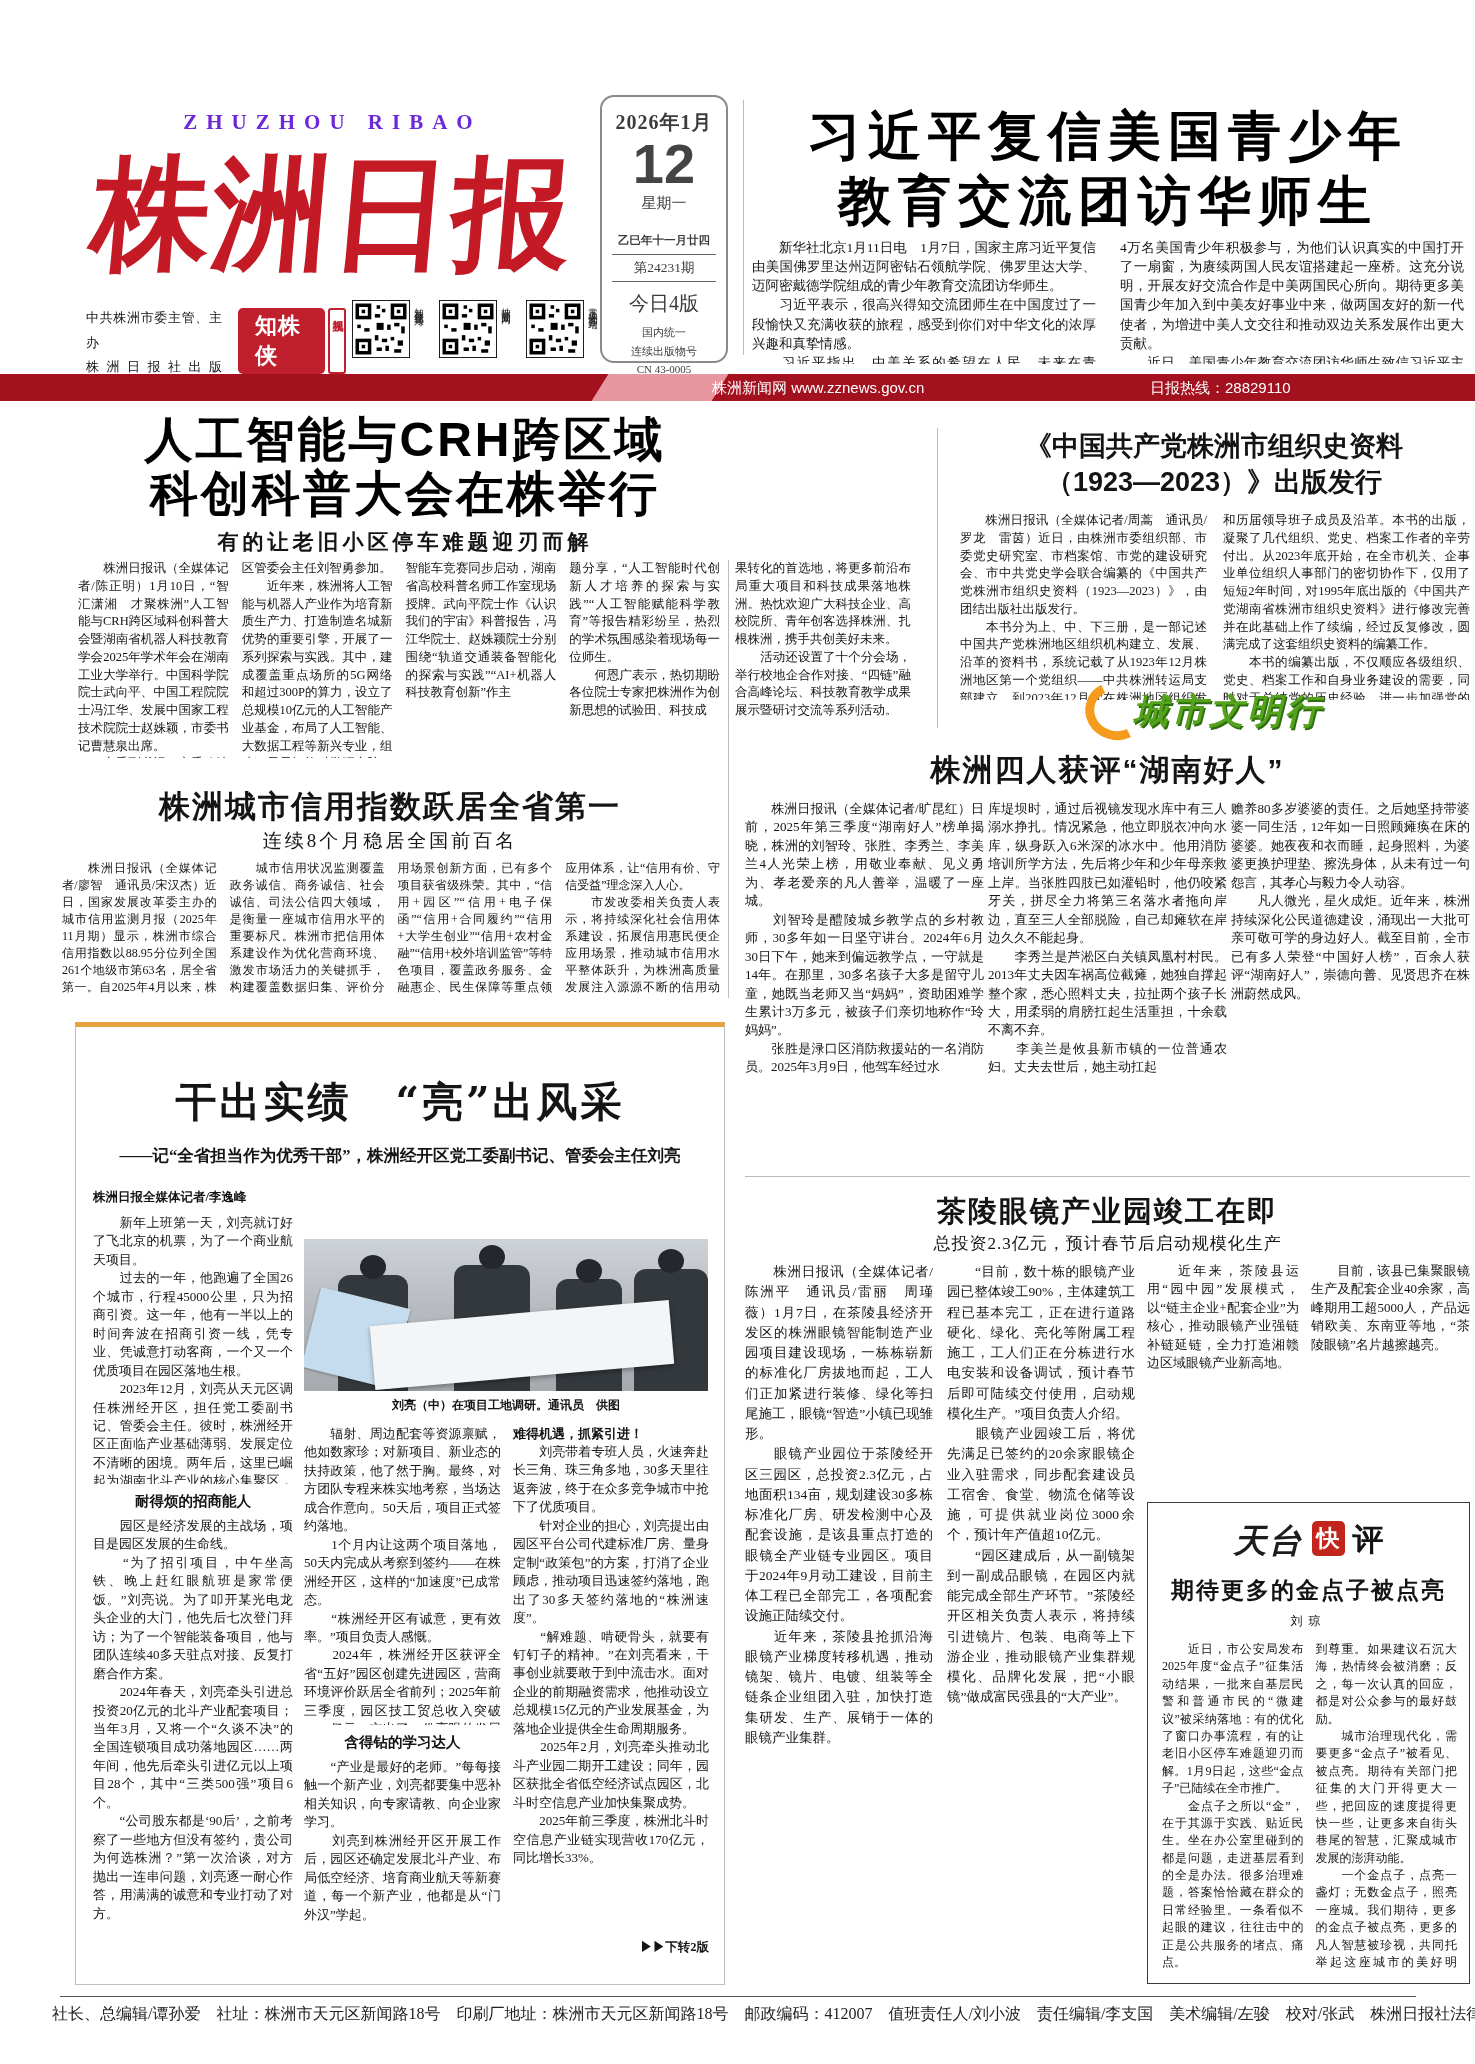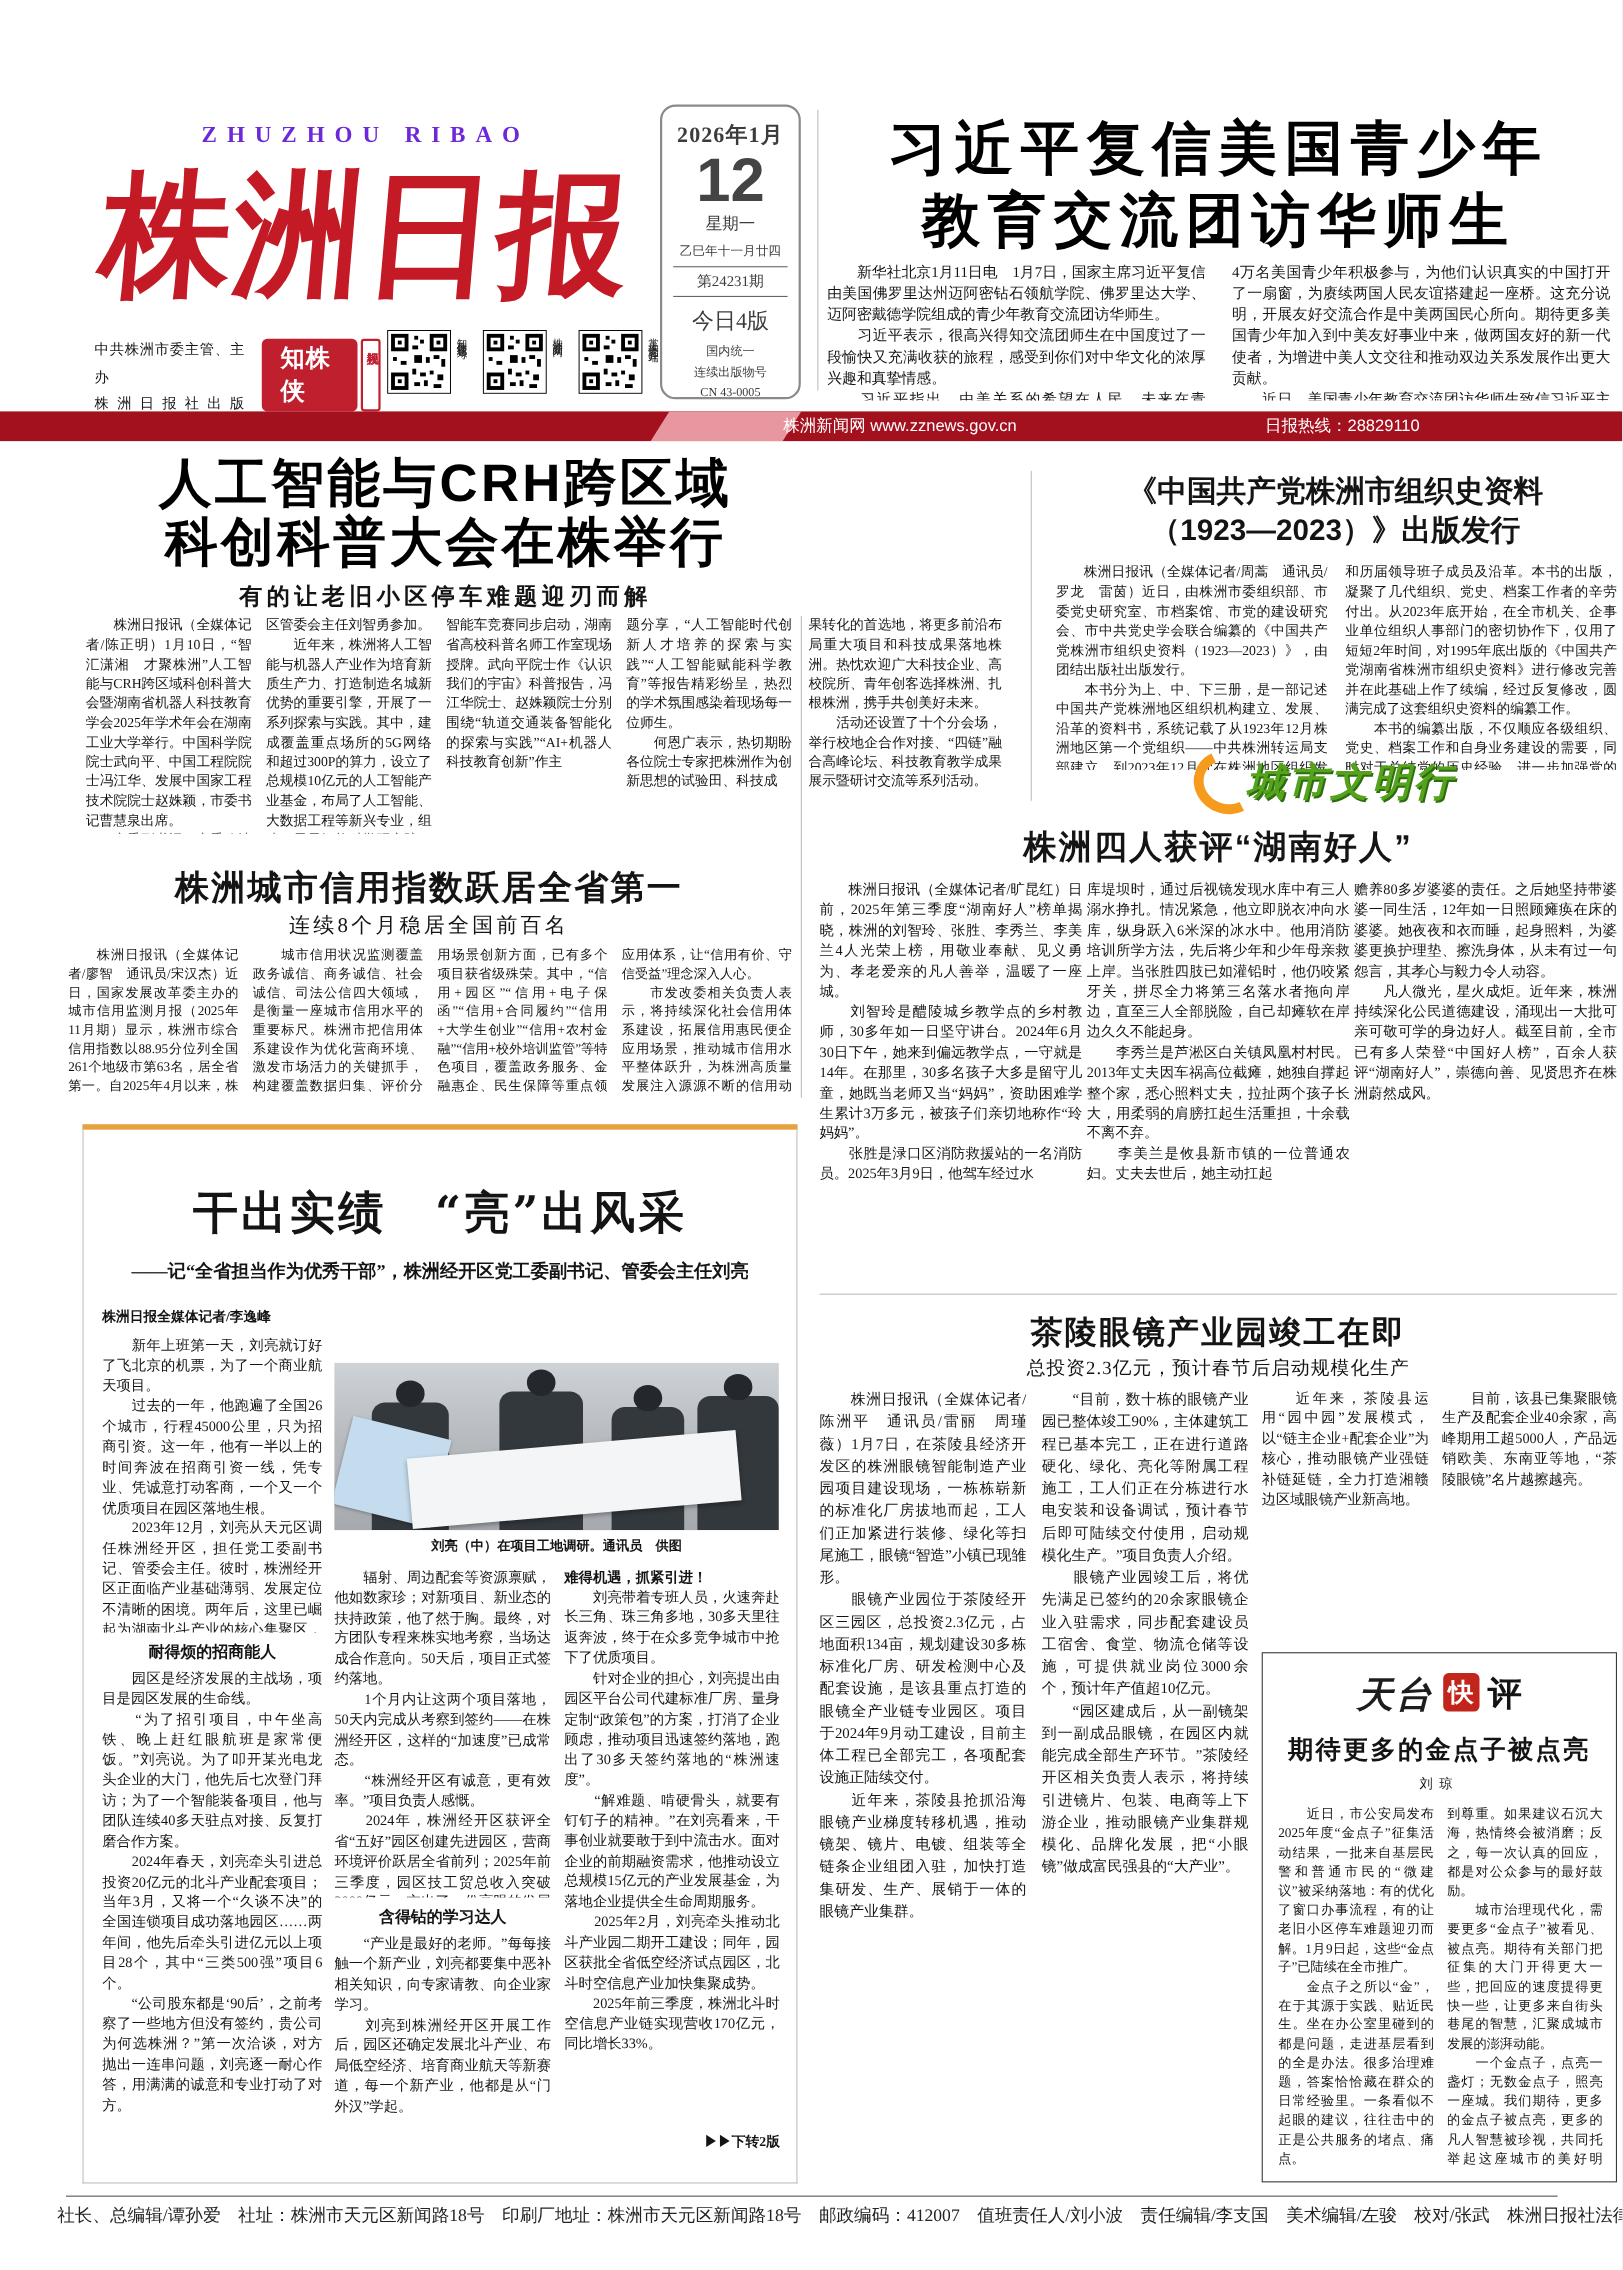--- a/index.html
+++ b/index.html
@@ -30,21 +30,21 @@
   .qr-item{display:flex;align-items:flex-start;}
   .qr-box{width:58px;height:58px;}
   .qr-label{writing-mode:vertical-rl;font-size:9.5px;letter-spacing:2px;margin-left:2px;color:#222;}
 
   
   .datebox{top:95px;left:600px;width:128px;height:268px;border:2px solid #8a8a8a;border-radius:14px;
            text-align:center;color:#3c3c3c;padding-top:12px;box-sizing:border-box;}
   .db-month{font-size:20px;letter-spacing:1px;font-weight:bold;}
   .db-day{font-size:56px;font-weight:bold;line-height:1.0;font-family:"Liberation Sans",sans-serif;color:#444;}
   .db-week{font-size:15px;margin-top:2px;}
-  .db-lunar{font-size:11.5px;margin-top:8px;}
+  .db-lunar{font-size:11.5px;margin-top:20px;font-weight:bold;}
   .db-issue{font-size:13.5px;margin:6px 10px 0 10px;border-top:1px solid #666;border-bottom:1px solid #666;
             padding:4px 0;}
   .db-pages{font-size:20px;margin-top:8px;}
   .db-cn{font-size:11px;margin-top:6px;line-height:1.7;}
 
   
   .ts-hl{top:104px;left:752px;width:712px;font-size:53px;font-weight:900;line-height:1.22;
          letter-spacing:7px;text-align:center;color:#000;}
   .ts-body{top:238px;left:752px;width:712px;height:126px;display:flex;gap:24px;}
   .ts-body .c{flex:1;}

